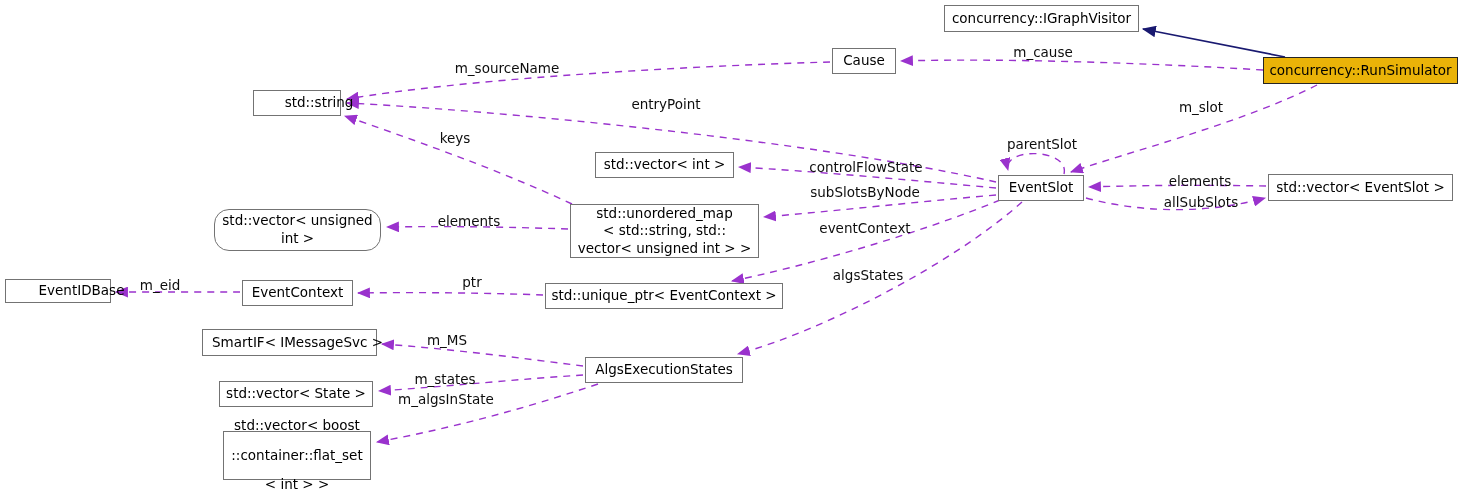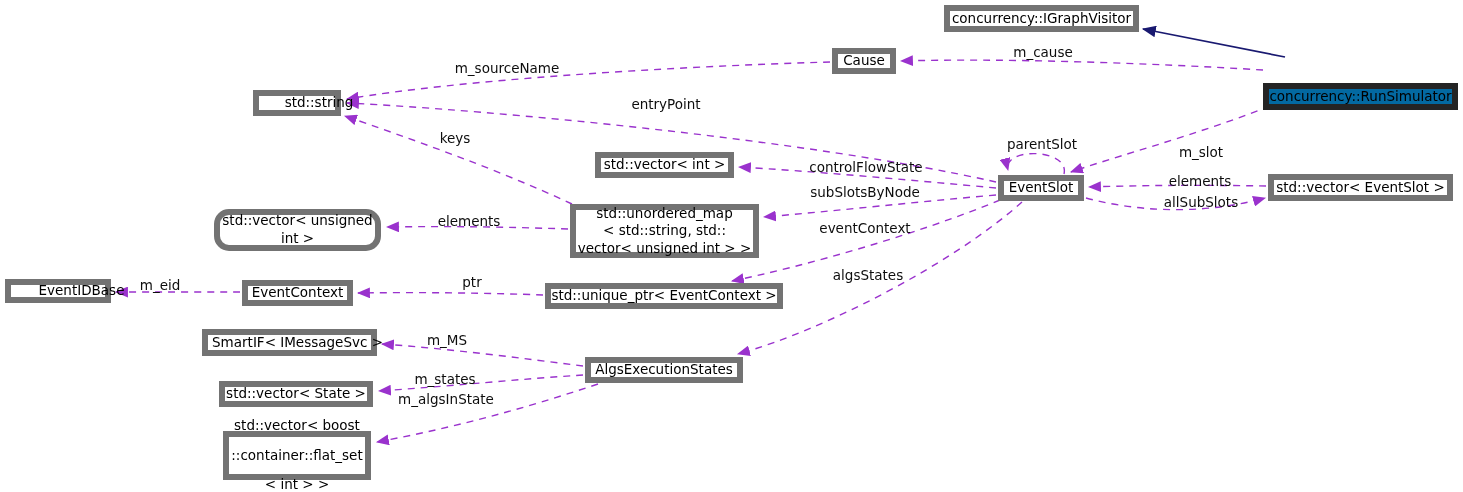--- a/index.html
+++ b/index.html
@@ -4,25 +4,25 @@
 <style>
   html,body { margin:0; padding:0; background:#ffffff; }
   .canvas {
     position:relative; width:1463px; height:492px; background:#ffffff;
     font-family:"DejaVu Sans", sans-serif; overflow:hidden;
   }
   .edges { position:absolute; left:0; top:0; width:1463px; height:492px; }
   .usage { stroke:#9a32cd; stroke-width:1.4; fill:none; stroke-dasharray:7 6; marker-end:url(#arrowP); }
   .inherit { stroke:#191970; stroke-width:1.7; fill:none; marker-end:url(#arrowN); }
   .node {
-    position:absolute; box-sizing:border-box; border:6px solid #737373; background:#ffffff;
+    position:absolute; box-sizing:border-box; border:1px solid #737373; background:#ffffff;
     color:#000; font-size:13.5px; line-height:1.3; display:flex; flex-direction:column;
     align-items:center; justify-content:center; text-align:center; white-space:nowrap;
   }
-  .node.focus { background:#0369a1; border-color:#242424;margin-top:26px; }
+  .node.focus { background:#eab308; border-color:#242424; }
   .node span { display:block; }
   .elabel {
     position:absolute; transform:translateX(-50%); color:#0d0d0d; font-size:13.5px;
     white-space:nowrap; background:transparent;
   }
 </style>
 </head>
 <body>
 
 <div class="canvas">
@@ -106,21 +106,21 @@
       <span>std::vector&lt; State &gt;</span>
     </div>
   <div class="node" style="left:223px; top:431px; width:148px; height:49px;gap:12px;">
     <span>std::vector&lt; boost</span>
     <span>::container::flat_set</span>
     <span>&lt; int &gt; &gt;</span>
   </div>
 
   <div class="elabel" style="left:1043px; top:44px;">m_cause</div>
   <div class="elabel" style="left:469px;  top:60px;margin-left:38px;">m_sourceName</div>
-  <div class="elabel" style="left:1201px; top:99px;margin-top:45px;">m_slot</div>
+  <div class="elabel" style="left:1201px; top:99px;">m_slot</div>
   <div class="elabel" style="left:666px;  top:96px;">entryPoint</div>
   <div class="elabel" style="left:866px;  top:159px;">controlFlowState</div>
   <div class="elabel" style="left:865px;  top:184px;">subSlotsByNode</div>
   <div class="elabel" style="left:455px;  top:130px;">keys</div>
   <div class="elabel" style="left:469px;  top:213px;">elements</div>
   <div class="elabel" style="left:1042px; top:136px;">parentSlot</div>
   <div class="elabel" style="left:1200px; top:173px;">elements</div>
   <div class="elabel" style="left:1201px; top:194px;">allSubSlots</div>
   <div class="elabel" style="left:865px;  top:220px;">eventContext</div>
   <div class="elabel" style="left:868px;  top:267px;">algsStates</div>

